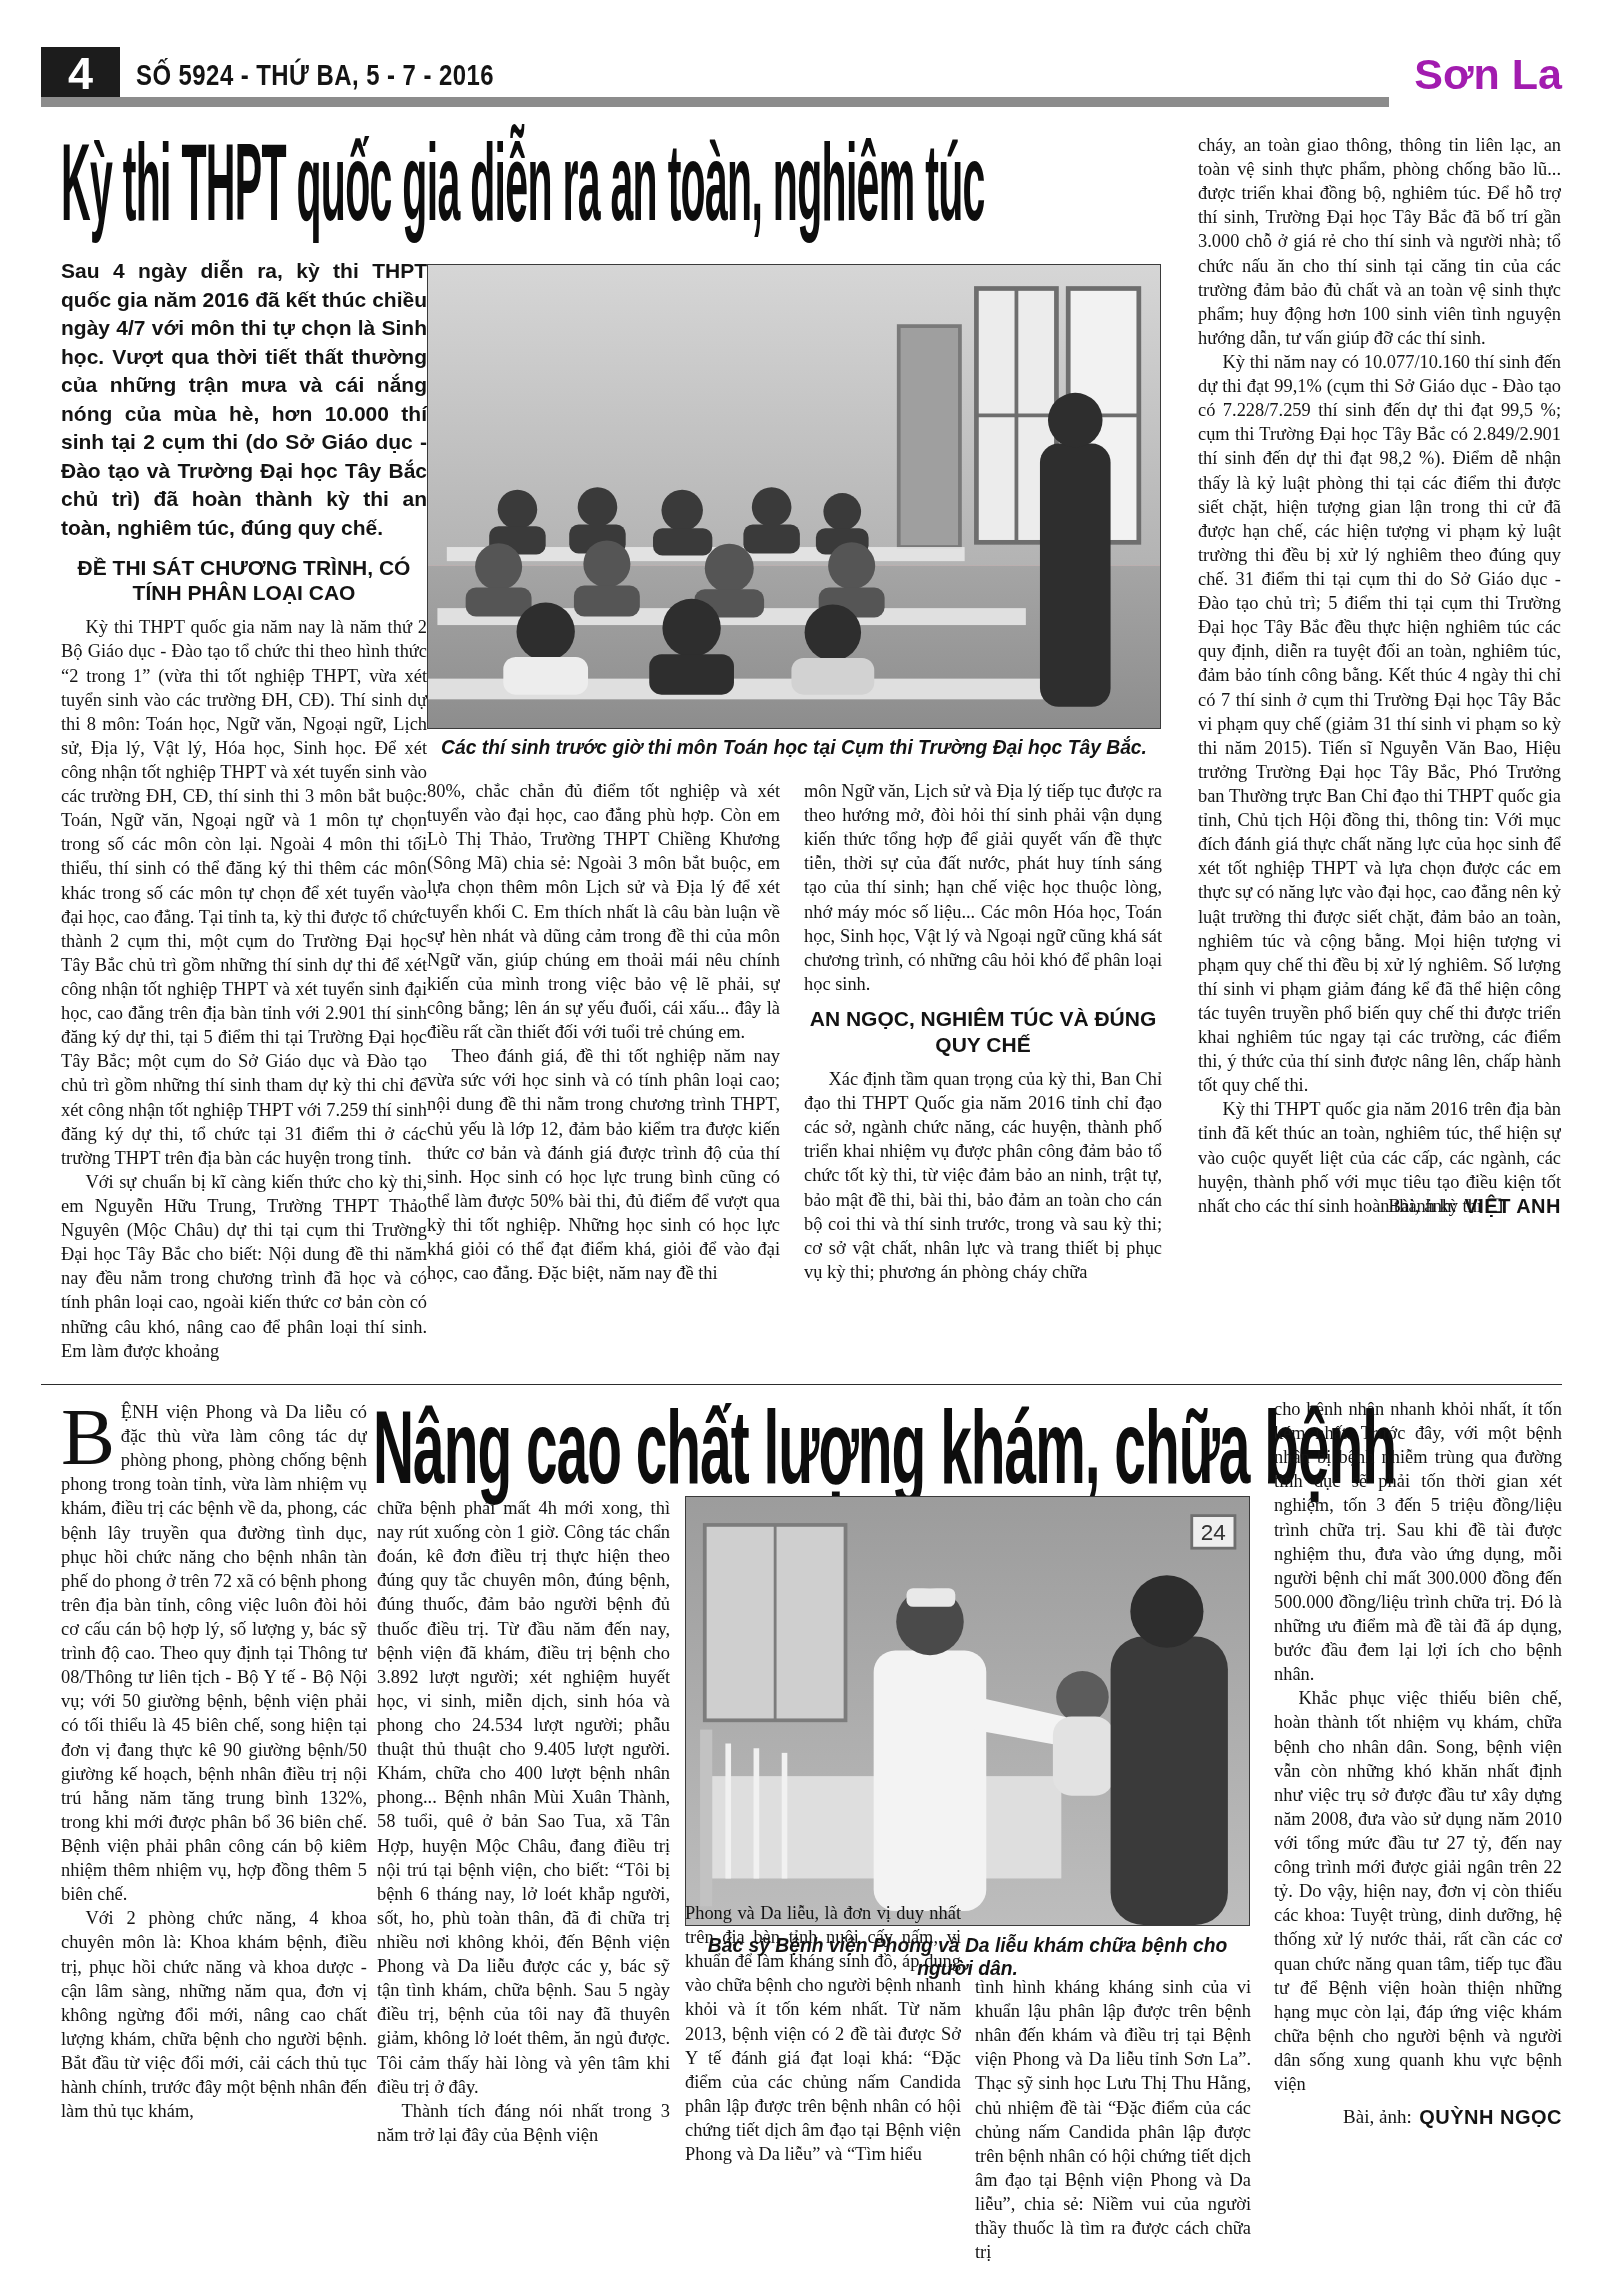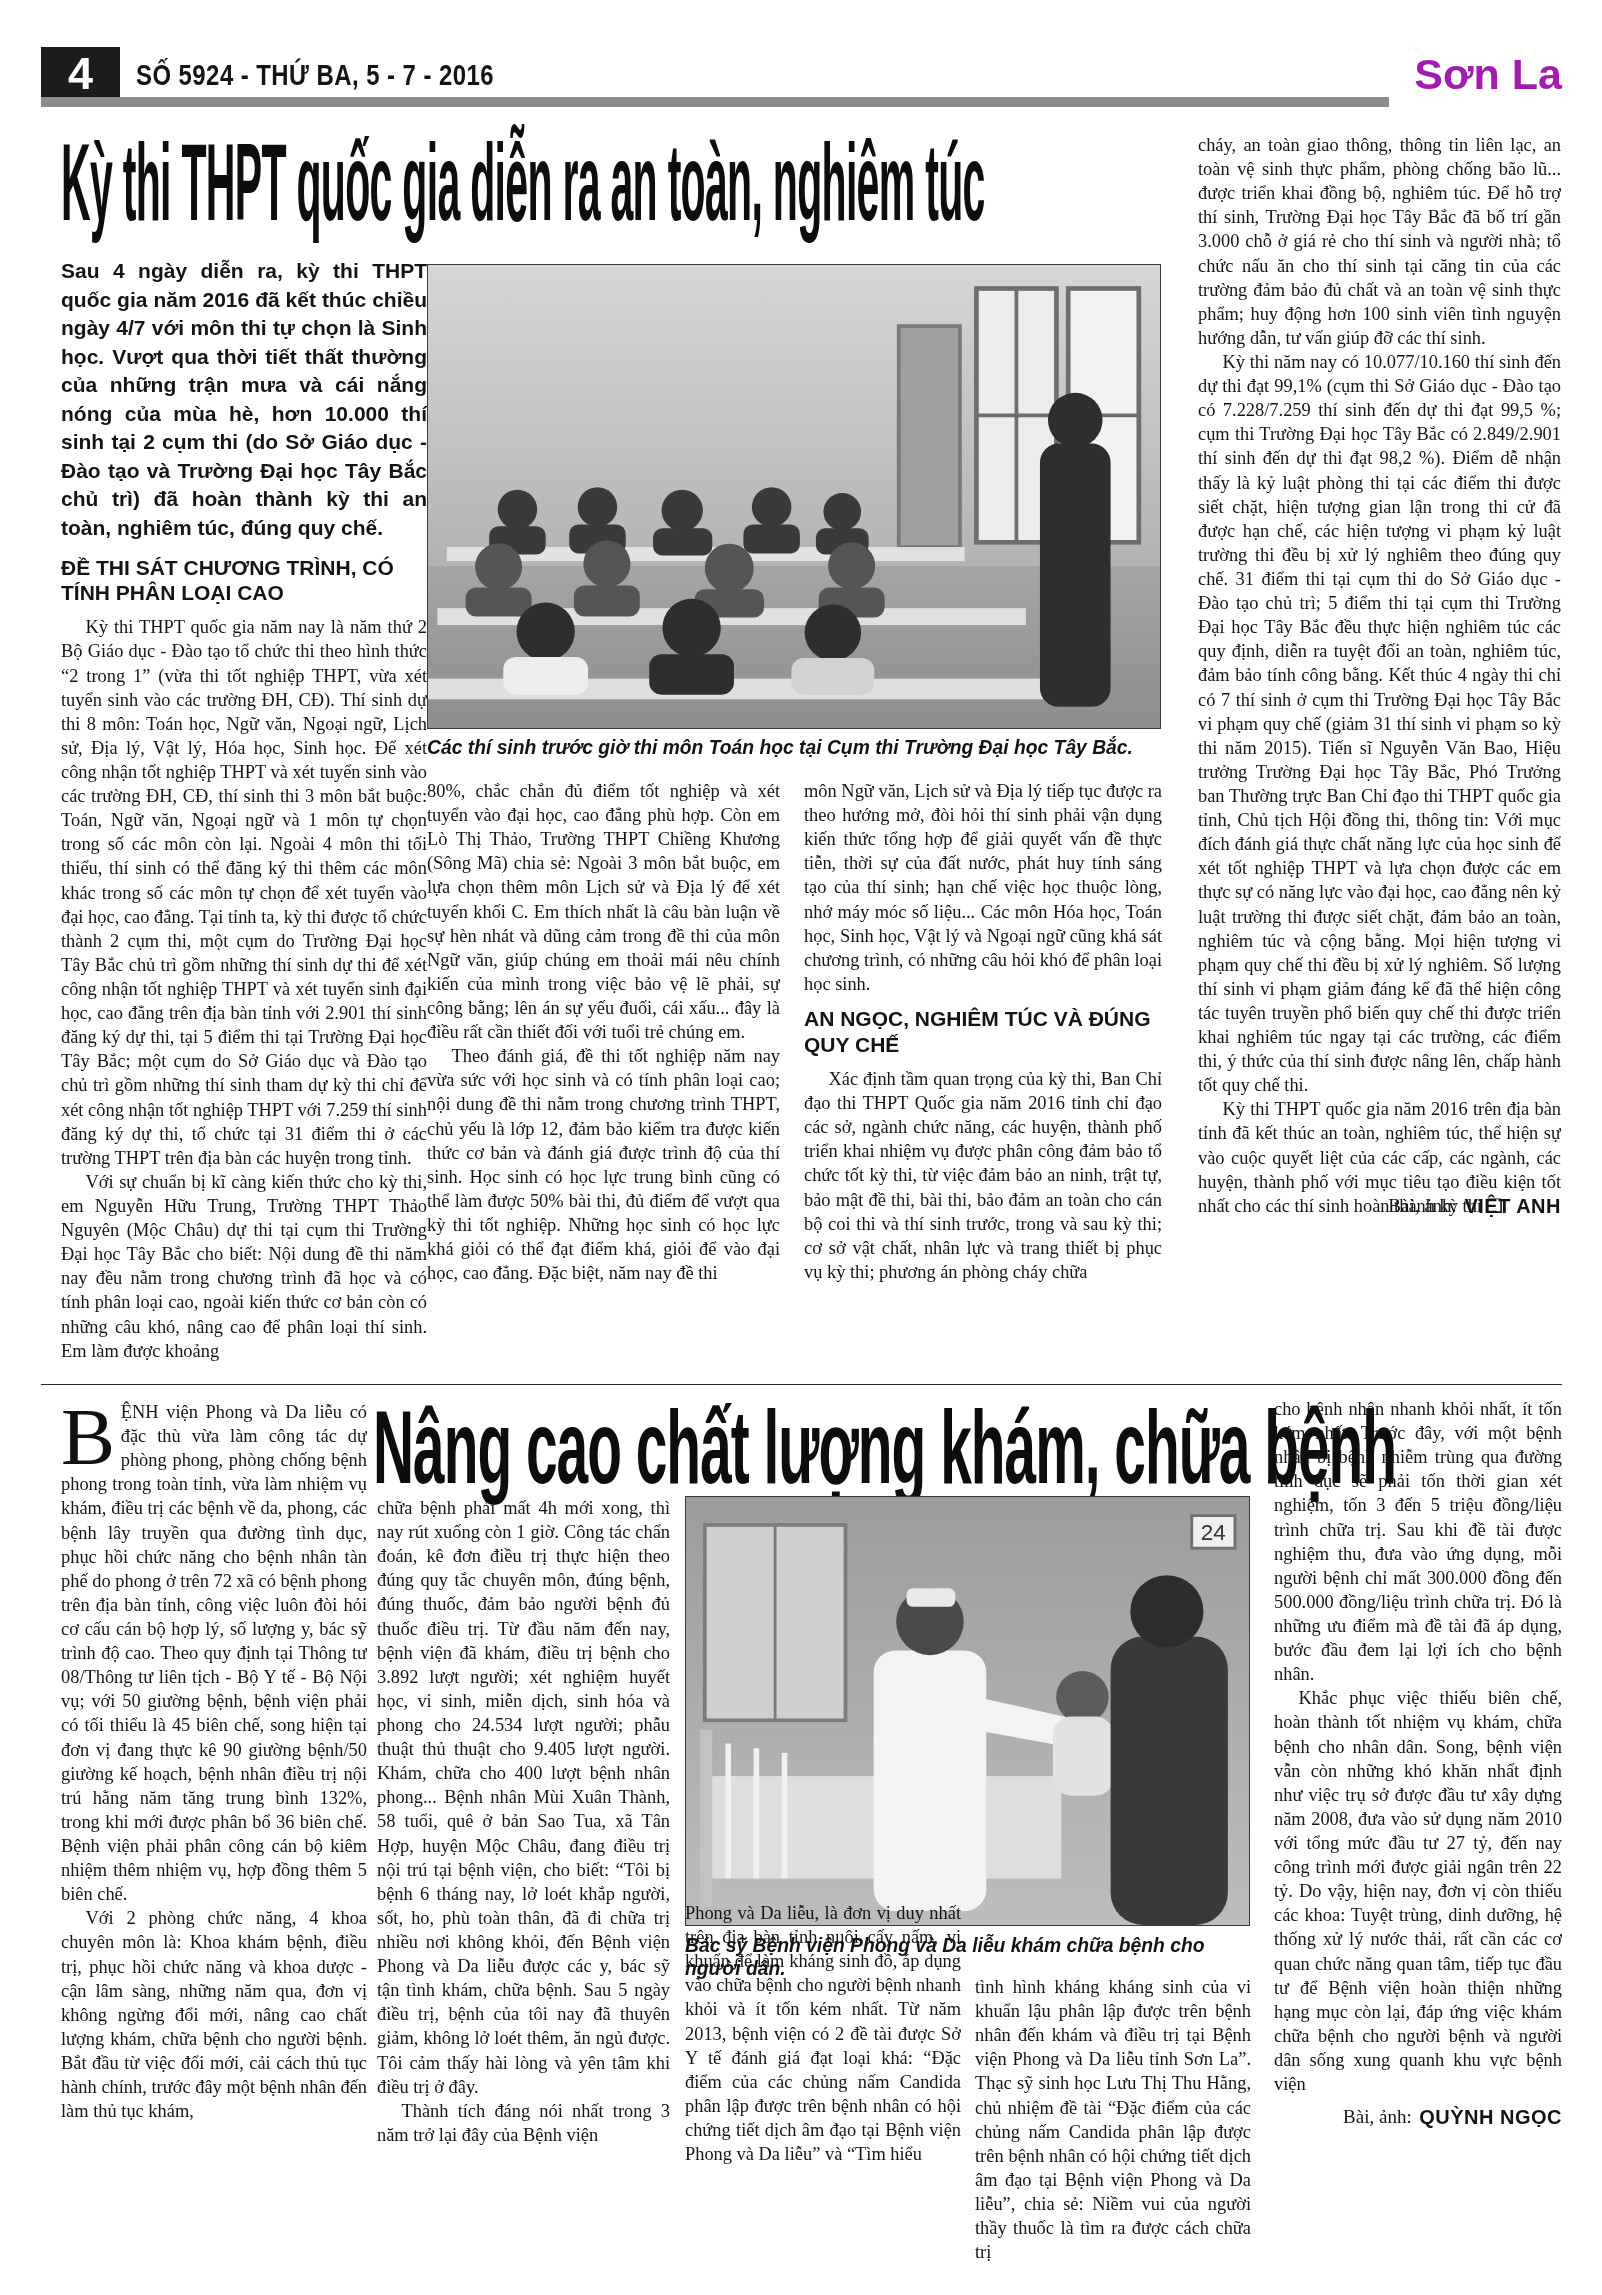--- a/index.html
+++ b/index.html
@@ -21,22 +21,22 @@
                   letter-spacing:-1.4px;transform-origin:left top;color:#0d0d0d;}
   #headline1{left:61px;top:126px;width:1104px;height:113px;}
   #headline1 .headline-inner{transform:scale(.52,1.38);}
   #headline2{left:373px;top:1393px;width:1189px;height:109px;}
   #headline2 .headline-inner{transform:scale(.72,1.32);}
   
   .col{overflow:hidden;text-align:justify;font-size:18.4px;line-height:1.31;}
   .col p{margin:0;text-indent:24.5px;}
   .col p.noindent{text-indent:0;}
   .lead{font:bold 21px/1.36 "Liberation Sans","DejaVu Sans",sans-serif;text-align:justify;margin:0 0 12.3px 0;}
-  .subhead{font:bold 21px/1.22 "Liberation Sans","DejaVu Sans",sans-serif;text-align:left;margin:10.4px 0 9.4px 0;}
-  .caption{font:bold italic 19.3px/1.2 "Liberation Sans","DejaVu Sans",sans-serif;text-align:left;}
+  .subhead{font:bold 21px/1.22 "Liberation Sans","DejaVu Sans",sans-serif;text-align:center;margin:10.4px 0 9.4px 0;}
+  .caption{font:bold italic 19.3px/1.2 "Liberation Sans","DejaVu Sans",sans-serif;text-align:center;}
   .byline-row{display:flex;justify-content:flex-end;gap:7.5px;margin-top:-24px;
               font-size:19px;}
   .byline-label{font-style:normal;}
   .byline-author{font:bold 20px/1.2 "Liberation Sans","DejaVu Sans",sans-serif;letter-spacing:0.5px;}
   .byline-row2{display:flex;justify-content:flex-end;gap:7.5px;margin-top:8.5px;font-size:19px;}
   .dropcap{float:left;font:400 81px/0.74 "Liberation Serif","DejaVu Serif",serif;
            padding:7.5px 5.7px 0 0;color:#111;}
   
   .photo{border:1.4px solid #3a3a3a;box-sizing:border-box;background:#fca5a5;overflow:hidden;}
   .photo svg{display:block;width:100%;height:100%;}

